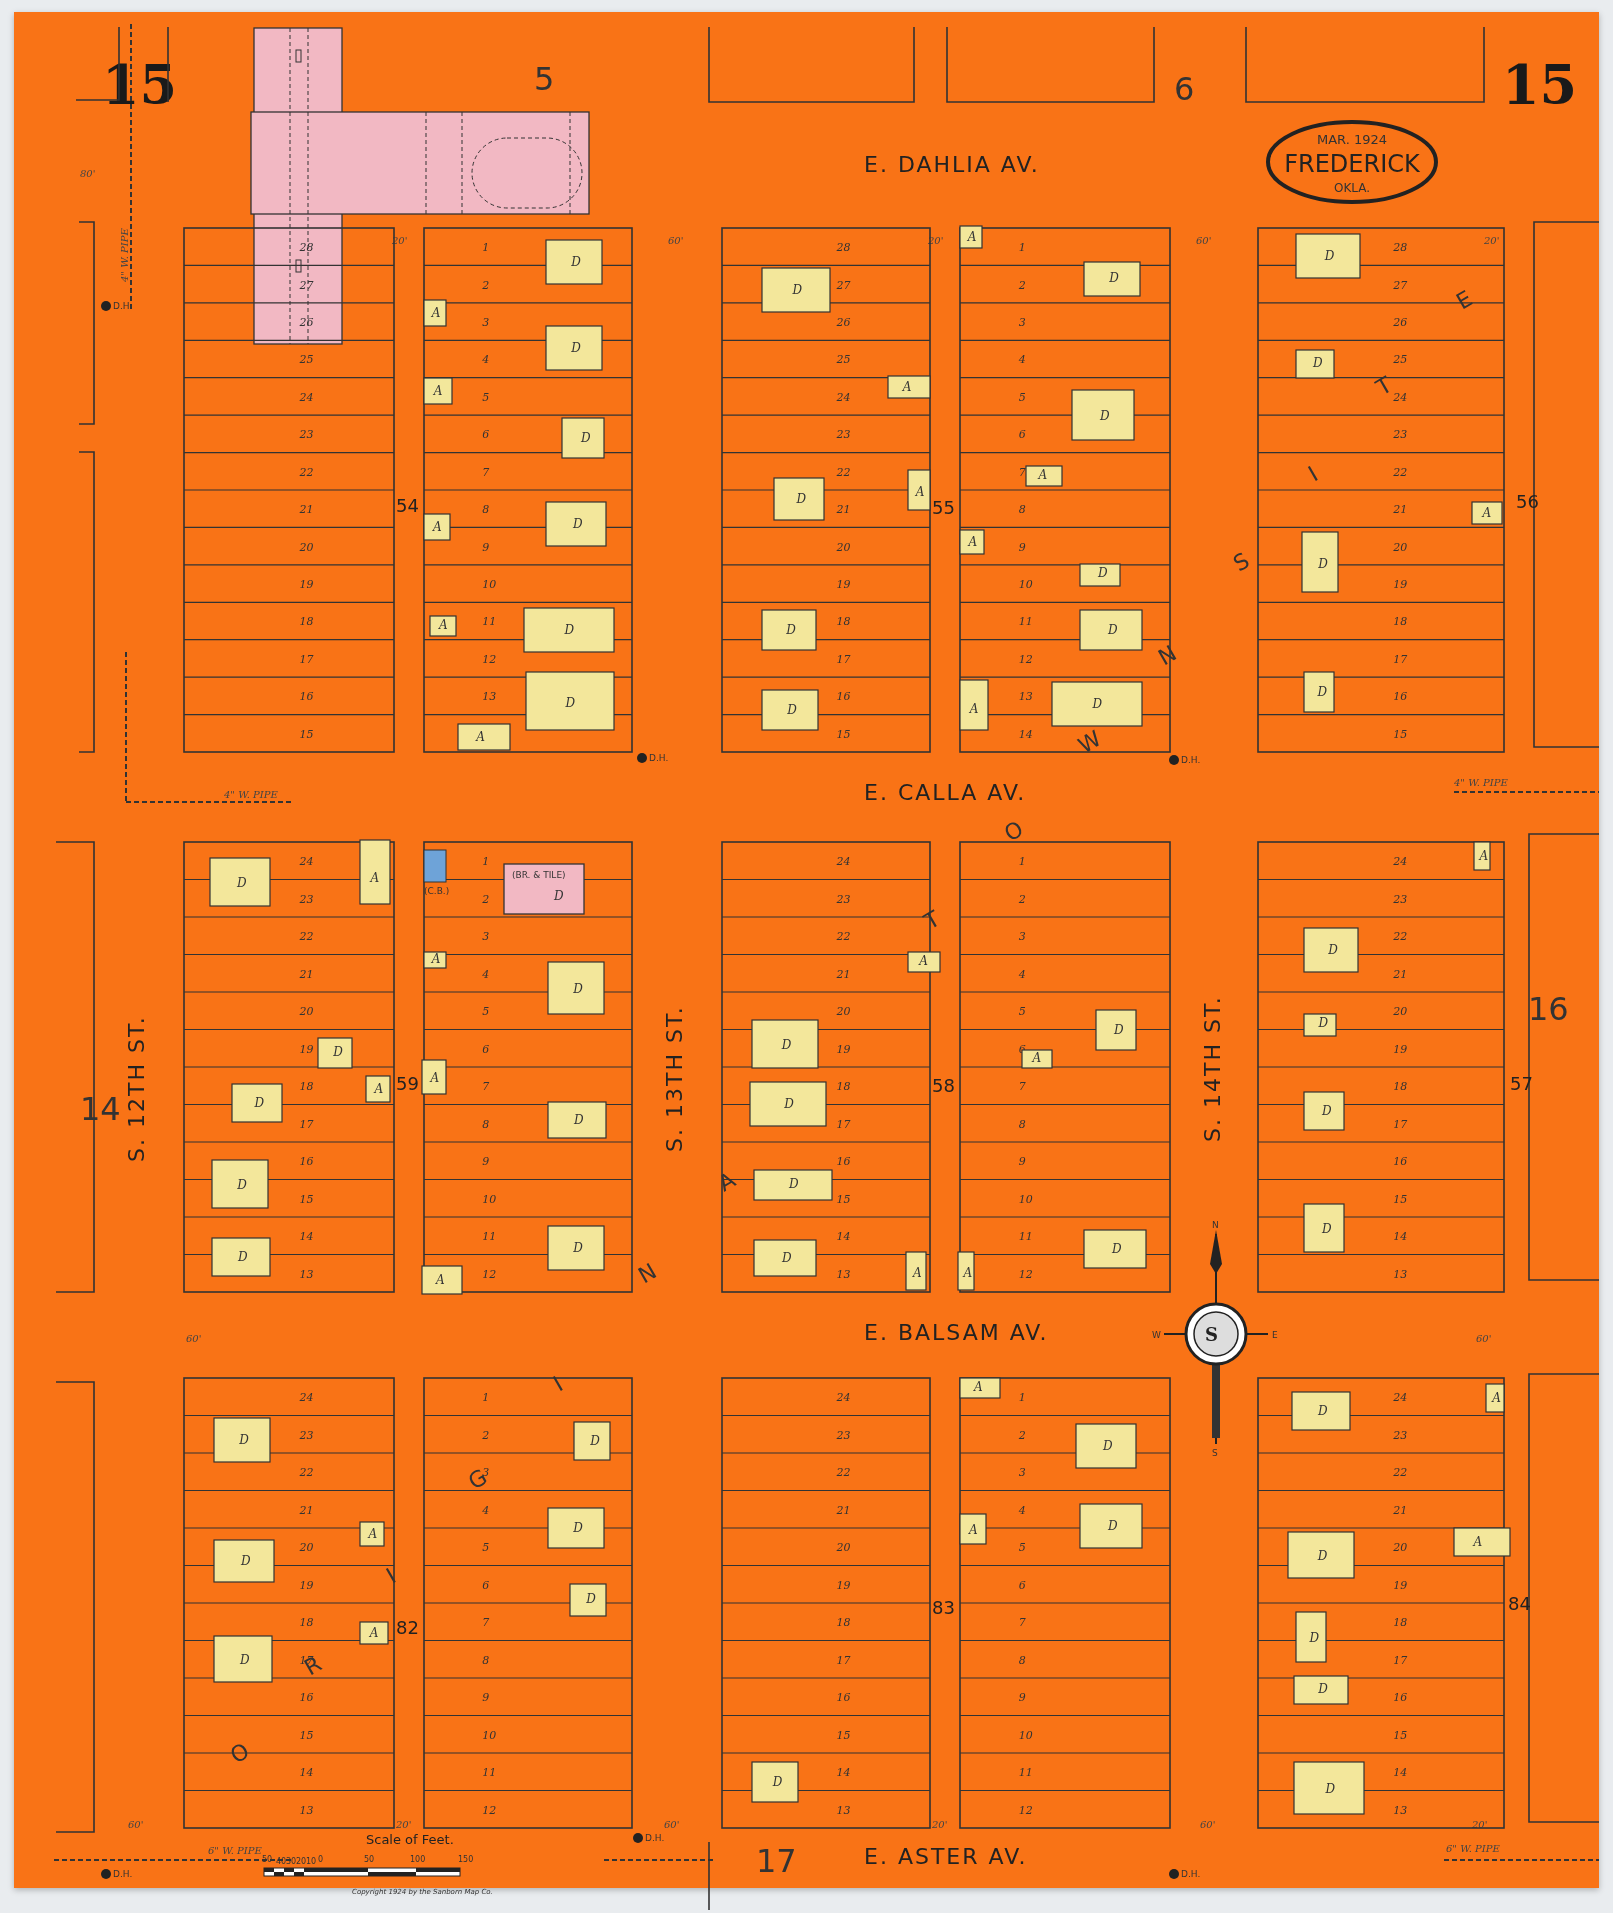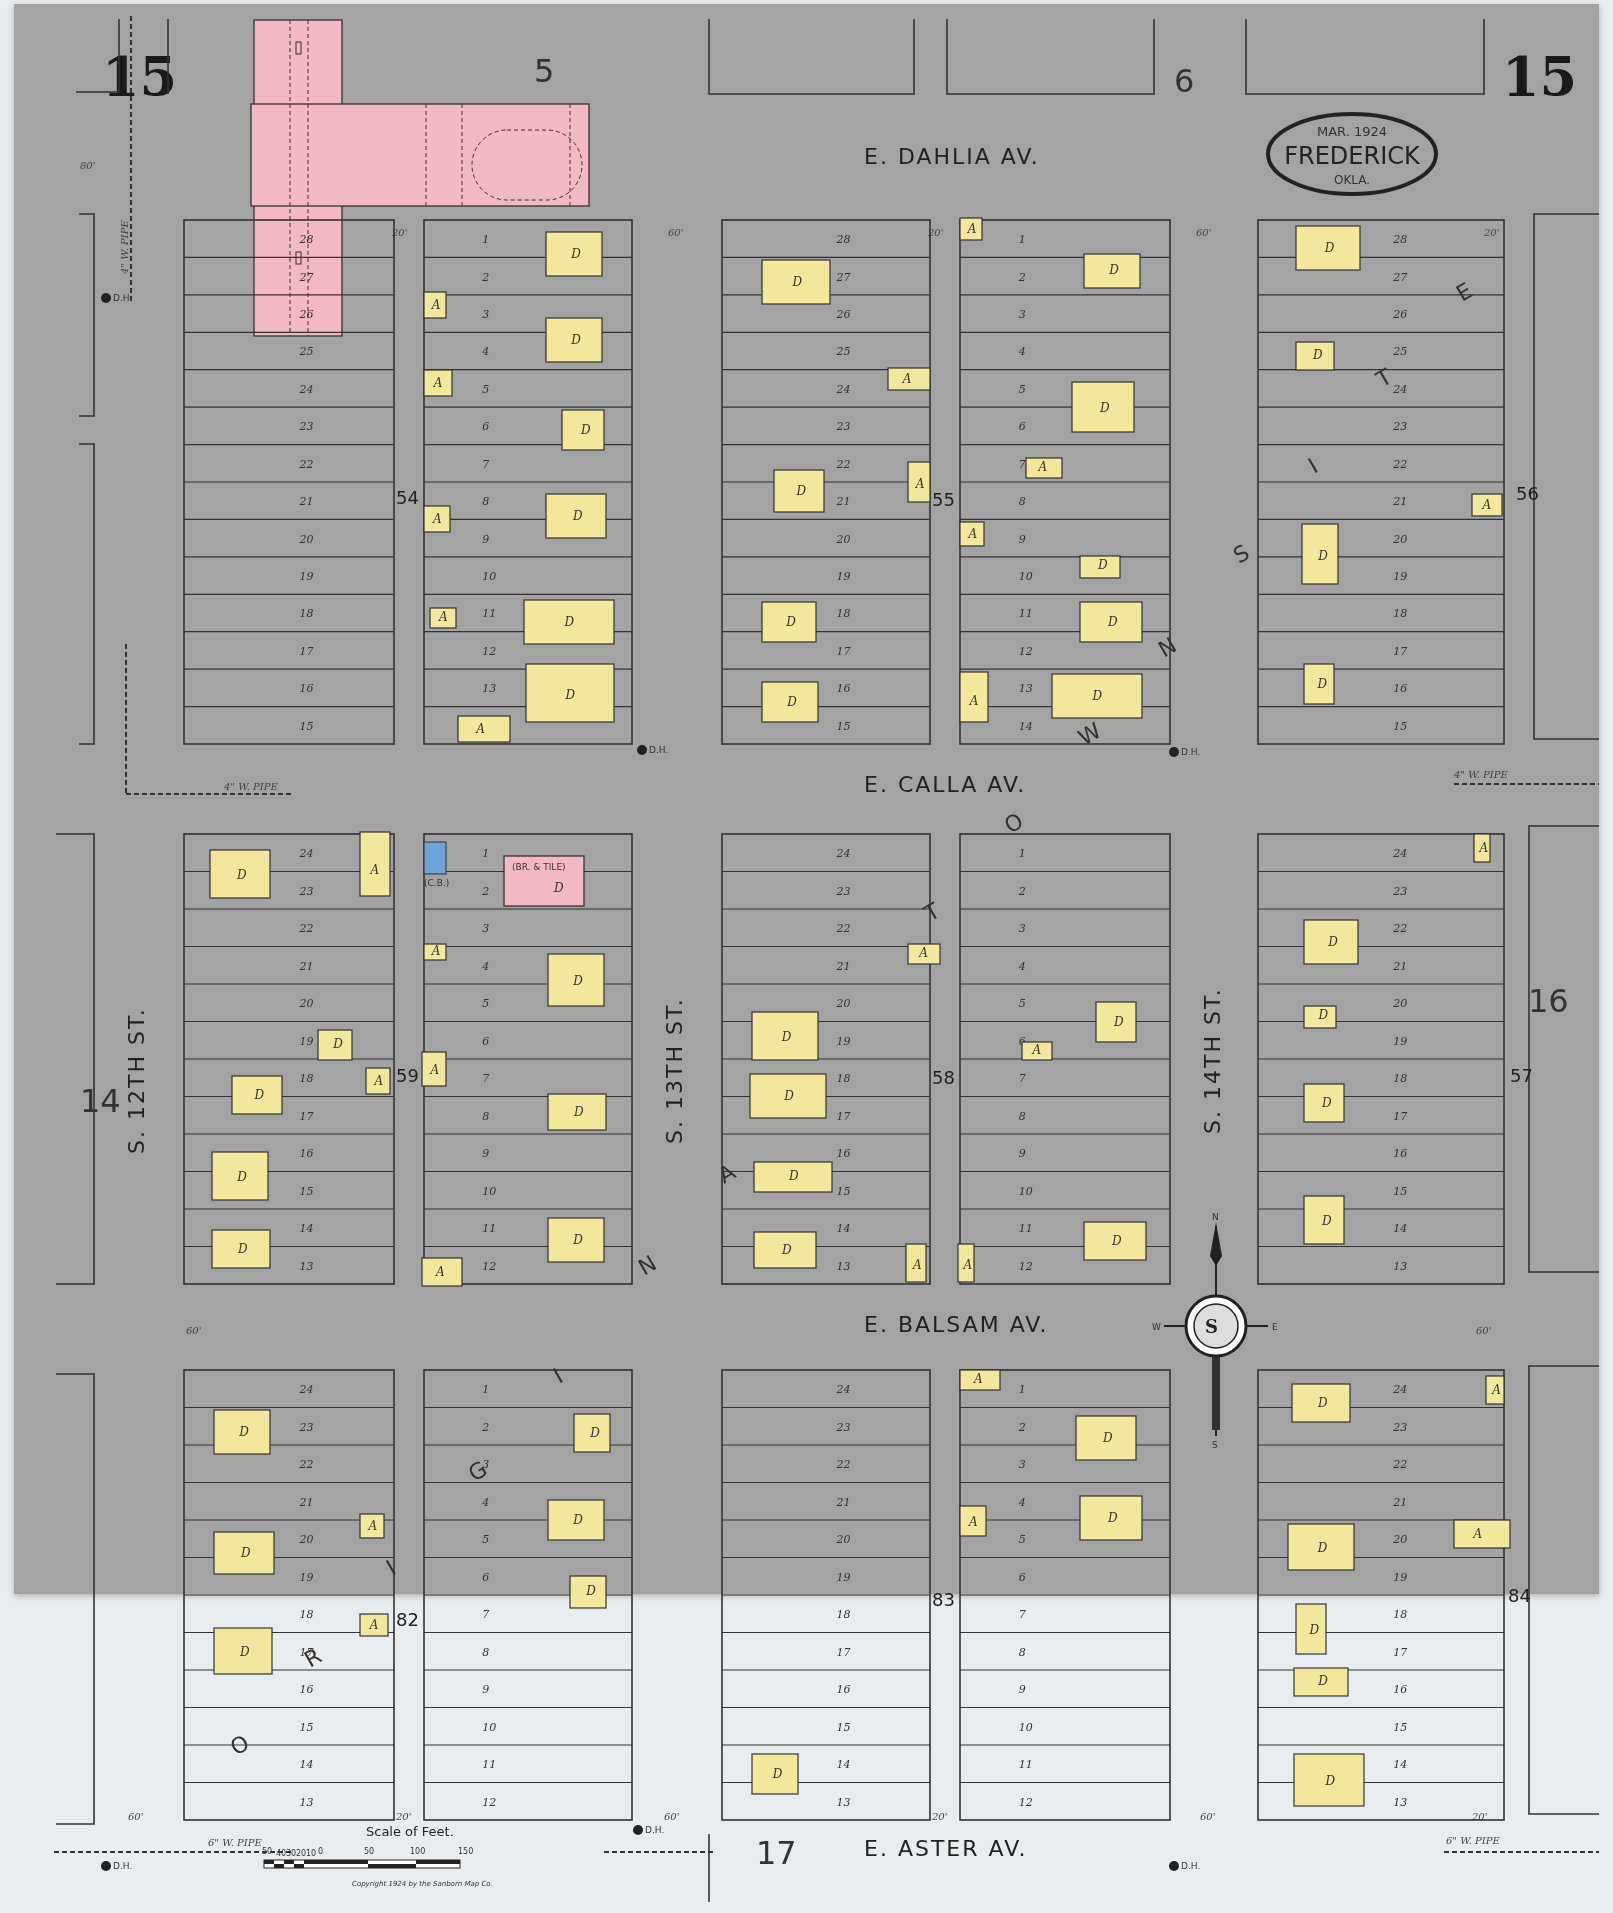--- a/index.html
+++ b/index.html
@@ -1,18 +1,18 @@
 <!DOCTYPE html>
 <html><head>
 <meta charset="utf-8">
 <style>
   html, body { margin:0; padding:0; }
   body { width:1613px; height:1913px; background:#e9ecef; position:relative; overflow:hidden;
          font-family:"Liberation Sans", sans-serif; }
-  #sheet { position:absolute; left:14px; top:4px; width:1585px; height:1590px; background:#a3a3a3;
+  #sheet { position:absolute; left:14px; top:12px; width:1585px; height:1876px; background:#f97316;
            box-shadow:0 2px 6px rgba(0,0,0,0.25); }
   #map { position:absolute; left:0; top:0; }
   .street-label { font-family:"DejaVu Sans", sans-serif; font-size:22px; fill:#222; letter-spacing:2px; }
   .lot { font-family:"DejaVu Serif", serif; font-style:italic; font-size:11px; fill:#333; }
   .addr { font-family:"DejaVu Serif", serif; font-style:italic; font-size:10px; fill:#444; }
   .blocknum { font-family:"DejaVu Sans", sans-serif; font-size:18px; fill:#222; }
   .bigsheet { font-family:"DejaVu Serif", serif; font-weight:bold; font-size:54px; fill:#1a1a1a; }
   .adj { font-family:"DejaVu Sans", sans-serif; font-size:32px; fill:#333; }
   .dwell { fill:#f3e79b; stroke:#333; stroke-width:1.2; }
   .brick { fill:#f2b8c3; stroke:#333; stroke-width:1.3; }

